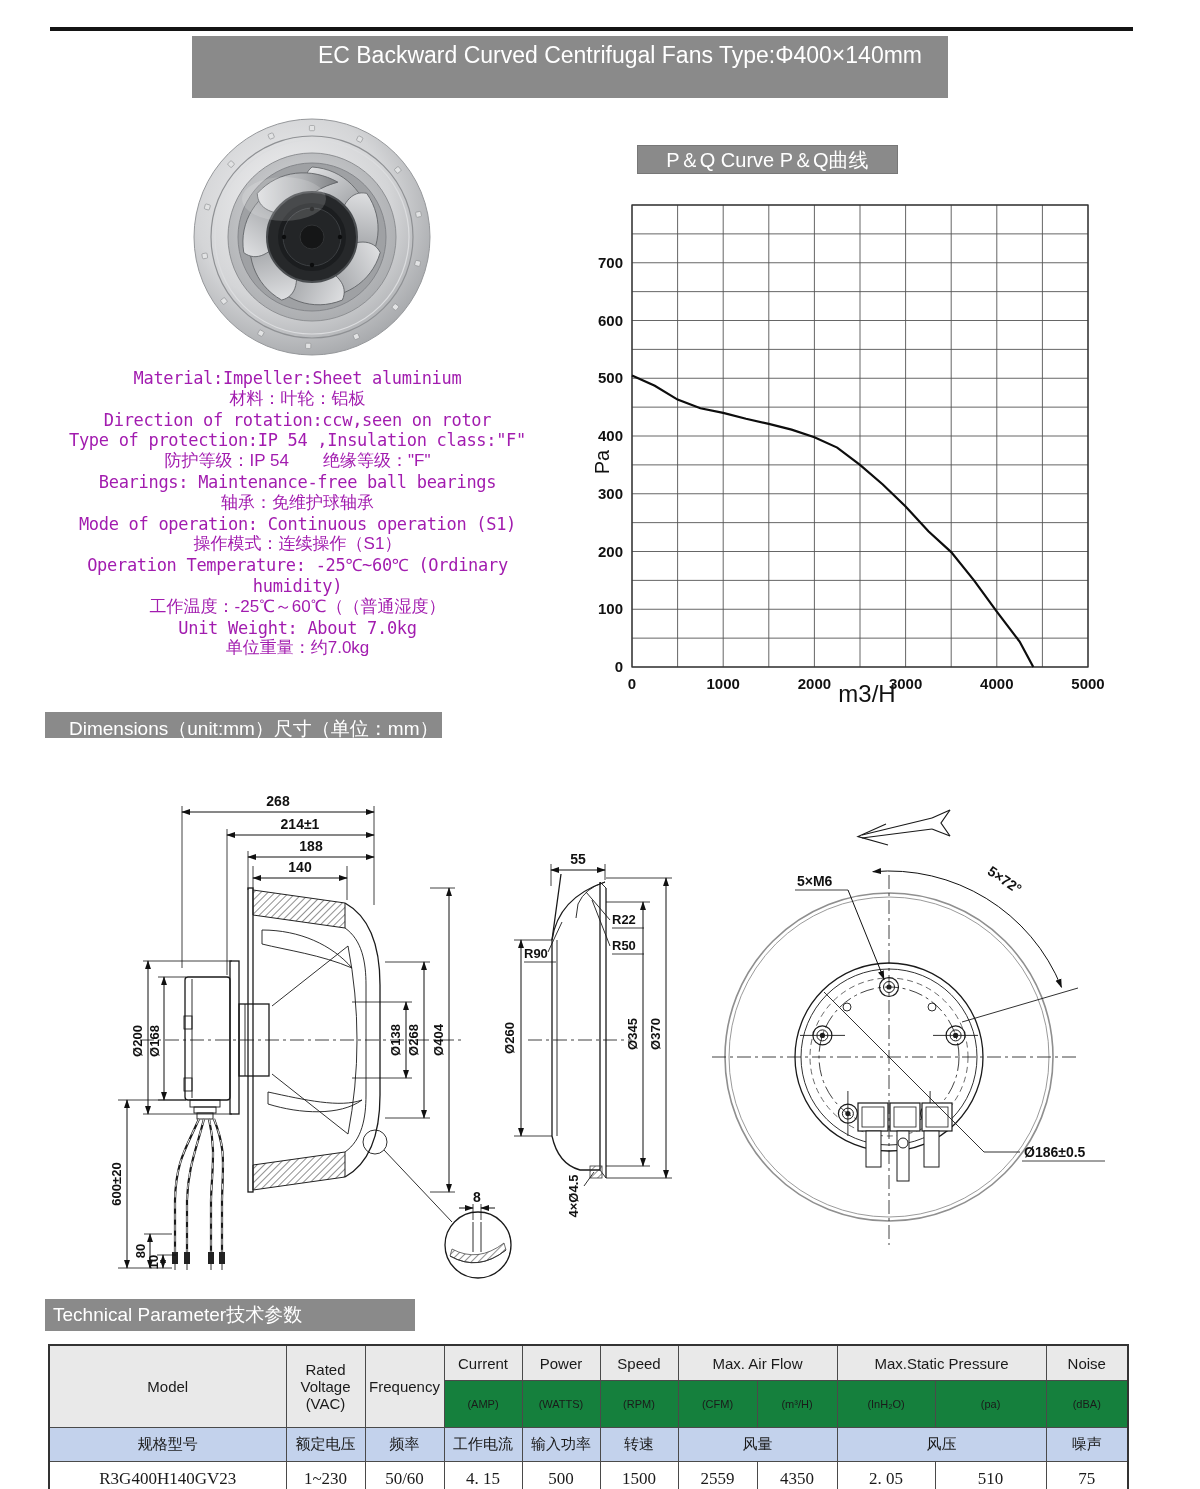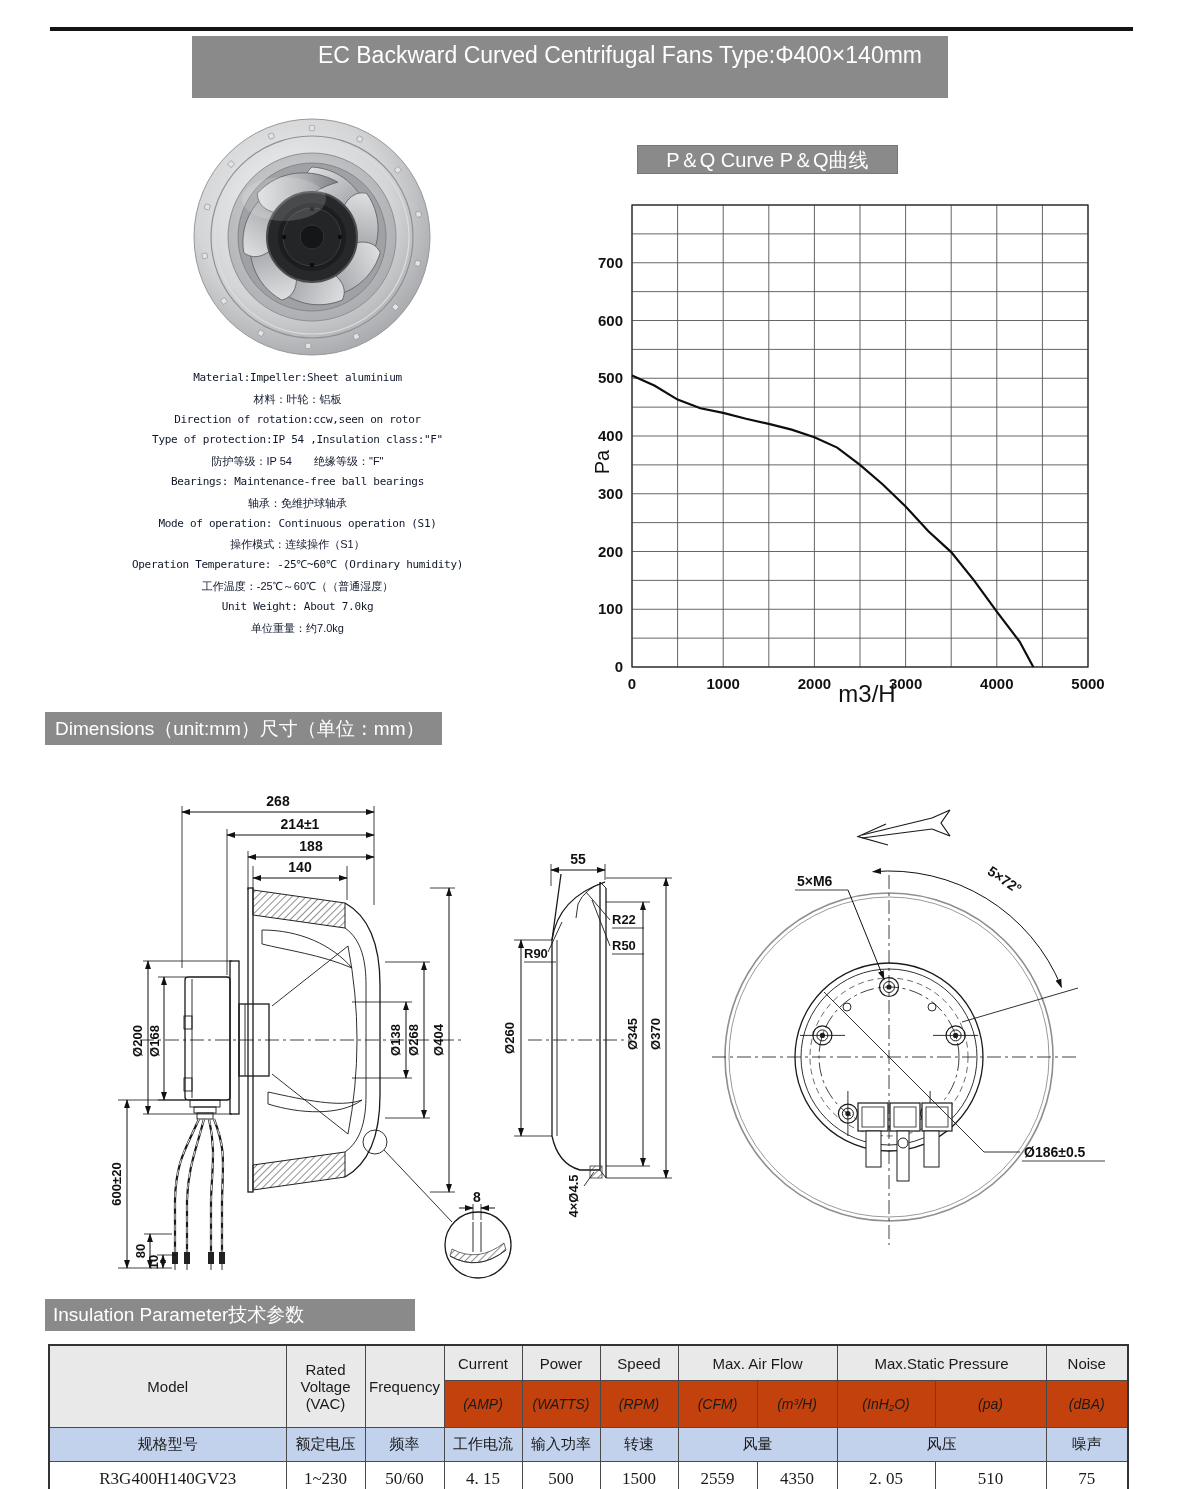--- a/index.html
+++ b/index.html
@@ -5,26 +5,26 @@
   html,body{margin:0;padding:0;background:#fff;}
   #page{position:relative;width:1200px;height:1489px;background:#fff;overflow:hidden;
         font-family:"Liberation Sans",sans-serif;color:#111;}
   .abs{position:absolute;}
   .banner{background:#8a8a8a;color:#fff;}
   
   #top-rule{left:50px;top:27px;width:1083px;height:4px;background:#141414;}
   #title-banner{left:192px;top:36px;width:756px;height:62px;text-align:right;
     padding:6px 26px 0 0;box-sizing:border-box;font-size:23px;line-height:27px;}
   
-  #specs{left:45px;top:368px;width:505px;text-align:center;font-size:11px;line-height:20.8px;color:#0f172a;}
+  #specs{left:45px;top:368px;width:505px;text-align:center;font-size:17px;line-height:20.8px;color:#a21caf;}
   #specs .en{font-family:"DejaVu Sans Mono",monospace;letter-spacing:-0.3px;}
   #specs .zh{font-family:"Liberation Sans",sans-serif;}
   
   #pq-banner{left:637px;top:145px;width:261px;height:29px;text-align:center;font-size:20px;line-height:29px;border:1px solid #777;box-sizing:border-box;}
-  #dim-banner{left:45px;top:712px;width:397px;height:33px;font-size:19px;line-height:33px;padding-left:10px;box-sizing:border-box;}
+  #dim-banner{left:45px;top:712px;width:397px;height:26px;font-size:19px;line-height:33px;padding-left:24px;box-sizing:border-box;}
   #tech-banner{left:45px;top:1299px;width:370px;height:32px;font-size:19px;line-height:32px;padding-left:8px;box-sizing:border-box;}
   
   #pq-chart{left:585px;top:188px;}
   .ticktxt{font-family:"Liberation Sans",sans-serif;}
   
   #drawings-svg{left:40px;top:770px;}
   .ol{fill:none;stroke:#1a1a1a;stroke-width:1.3;}
   .tl{fill:none;stroke:#1a1a1a;stroke-width:0.9;}
   .dim{stroke:#111;stroke-width:1;fill:none;}
   .ext{stroke:#111;stroke-width:0.8;}
@@ -32,21 +32,21 @@
   .hid{stroke:#444;stroke-width:0.8;stroke-dasharray:6 4;fill:none;}
   .gray{stroke:#8f8f8f;fill:none;}
   .dimtxt{font:bold 13px "Liberation Sans",sans-serif;fill:#111;}
   .dimtxt2{font:bold 14px "Liberation Sans",sans-serif;fill:#111;}
   
   #tech-table-wrap{left:48px;top:1344px;width:1079px;}
   table.tech{border-collapse:collapse;table-layout:fixed;width:1079px;border:2px solid #333;}
   table.tech th,table.tech td{border:1px solid #4a4a4a;text-align:center;vertical-align:middle;
      padding:2px;font-weight:normal;color:#1a1a1a;overflow:hidden;}
   tr.hdr1 th{background:#e9e9e9;font-size:15px;height:30px;}
-  tr.hdr2 th{background:#c2410c;font-size:14px;height:42px;font-style:italic;}
+  tr.hdr2 th{background:#15803d;font-size:11px;height:42px;}
   tr.cn td{background:#c3d2ec;font-size:15px;height:29px;}
   tr.val td{font-family:"Liberation Serif",serif;font-size:17px;height:30px;background:#fff;}
   .wrapall{word-break:break-all;}
 </style>
 </head>
 <body>
 
 <div id="page">
 
   <div id="top-rule" class="abs"></div>
@@ -430,21 +430,21 @@
       <path class="dim" d="M872.8,871.7 A186,186 0 0 1 1061.5,987.3" marker-start="url(#mA)" marker-end="url(#mA)"></path>
       <text class="dimtxt2" x="1002" y="884" text-anchor="middle" transform="rotate(34 1002 884)">5×72°</text>
       <line class="tl" x1="962" y1="1022" x2="1078" y2="988"></line>
       <line class="tl" x1="824" y1="992" x2="984" y2="1152"></line>
       <line class="tl" x1="984" y1="1152" x2="1020" y2="1152"></line>
       <text class="dimtxt2" x="1024" y="1157" text-anchor="start">Ø186±0.5</text>
       <line class="ext" x1="1022" y1="1161" x2="1105" y2="1161"></line>
     </g>
   </svg>
 
-  <div id="tech-banner" class="abs banner">Insulation Parameter技术参数</div>
+  <div id="tech-banner" class="abs banner">Technical Parameter技术参数</div>
 
   <div id="tech-table-wrap" class="abs">
     <table class="tech">
       <colgroup>
         <col style="width:237px">
           <col style="width:79px">
           <col style="width:79px">
           <col style="width:78px">
         <col style="width:78px">
           <col style="width:78px">

